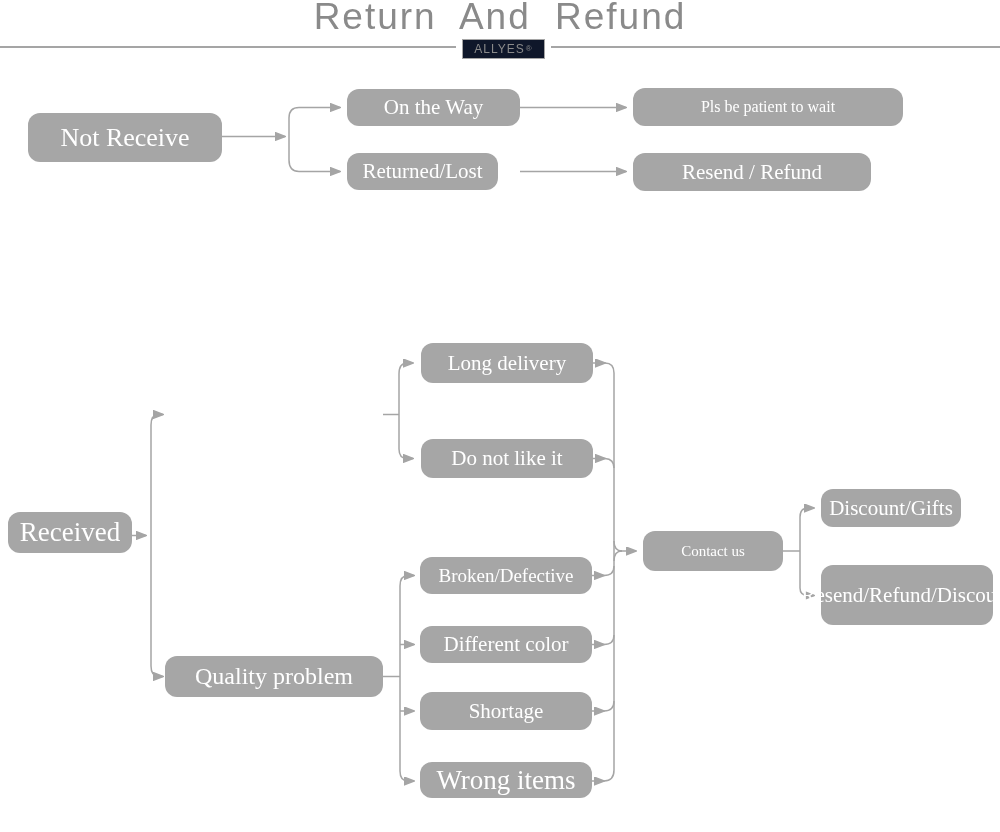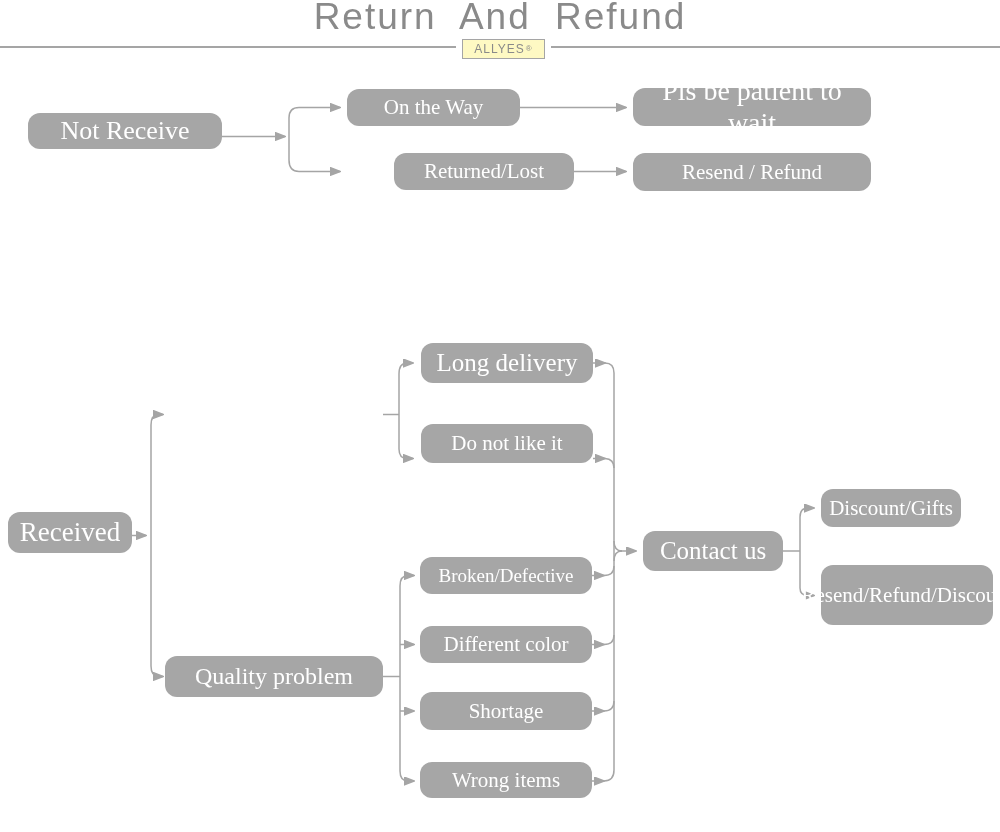--- a/index.html
+++ b/index.html
@@ -20,57 +20,57 @@
     letter-spacing:2px;
     word-spacing:12px;
     color:var(--title-color,#8a8a8a);
   }
   .rule{
     position:absolute;top:46px;left:0;width:1000px;height:2px;
     background:var(--line,#a5a5a5);
   }
   .badge{
     position:absolute;top:39px;left:462px;width:81px;height:18px;
-    background:#fef9c3;
+    background:#0f172a;
     border:1px solid var(--line,#a5a5a5);
     box-shadow:0 0 0 6px #fff;
     display:flex;align-items:center;justify-content:center;
     font-size:12px;letter-spacing:1px;
     color:var(--title-color,#8a8a8a);
   }
   .badge sup{font-size:8px;line-height:0;margin-left:1px;}
   
   .node{
     position:absolute;
     display:flex;align-items:center;justify-content:center;
     background:var(--node-fill,#a6a6a6);
     color:var(--node-text,#ffffff);
     font-family:"Liberation Serif",serif;
     border-radius:12px;
     text-align:center;
     padding:8px 4px;
     box-sizing:border-box;
     overflow-wrap:break-word;
   }
-  #n-not-receive   {left:28px;  top:113px; width:194px; height:36px; font-size:26px;}
+  #n-not-receive   {left:28px;  top:113px; width:194px; height:49px; font-size:26px;}
   #n-on-the-way    {left:347px; top:89px;  width:173px; height:37px; font-size:21px;}
-  #n-returned-lost {left:347px; top:153px; width:180px; height:37px; font-size:21px;margin-left:47px;}
-  #n-pls-patient   {left:633px; top:88px;  width:238px; height:38px; font-size:28px;}
+  #n-returned-lost {left:347px; top:153px; width:151px; height:37px; font-size:21px;}
+  #n-pls-patient   {left:633px; top:88px;  width:270px; height:38px; font-size:16px;}
   #n-resend-refund {left:633px; top:153px; width:238px; height:38px; font-size:21px;}
 
   #n-received      {left:8px;   top:512px; width:124px; height:41px; font-size:27px;}
   #n-not-quality   {left:168px; top:395px; width:215px; height:39px; font-size:22px;}
   #n-quality       {left:165px; top:656px; width:218px; height:41px; font-size:24px;}
-  #n-long-delivery {left:421px; top:343px; width:172px; height:40px; font-size:25px;}
-  #n-do-not-like   {left:421px; top:424px; width:172px; height:39px; font-size:21px;}
+  #n-long-delivery {left:421px; top:343px; width:172px; height:40px; font-size:21px;}
+  #n-do-not-like   {left:421px; top:439px; width:172px; height:39px; font-size:21px;}
   #n-broken        {left:420px; top:557px; width:172px; height:37px; font-size:19px;}
   #n-diff-color    {left:420px; top:626px; width:172px; height:37px; font-size:21px;}
   #n-shortage      {left:420px; top:692px; width:172px; height:38px; font-size:21px;}
-  #n-wrong-items   {left:420px; top:762px; width:172px; height:36px; font-size:21px;}
-  #n-contact       {left:643px; top:531px; width:140px; height:40px; font-size:25px;font-family:Liberation Serif, serif;}
+  #n-wrong-items   {left:420px; top:762px; width:172px; height:36px; font-size:27px;}
+  #n-contact       {left:643px; top:531px; width:140px; height:40px; font-size:15px;font-family:Liberation Serif, serif;}
   #n-discount-gifts{left:821px; top:489px; width:140px; height:38px; font-size:21px;}
   #n-resend-rd     {left:821px; top:565px; width:172px; height:60px; font-size:21px; line-height:1.25;}
   
   #connectors{
     position:absolute;left:0;top:0;width:1000px;height:832px;
     pointer-events:none;
   }
   #connectors path{
     fill:none;
     stroke:var(--line,#a5a5a5);

